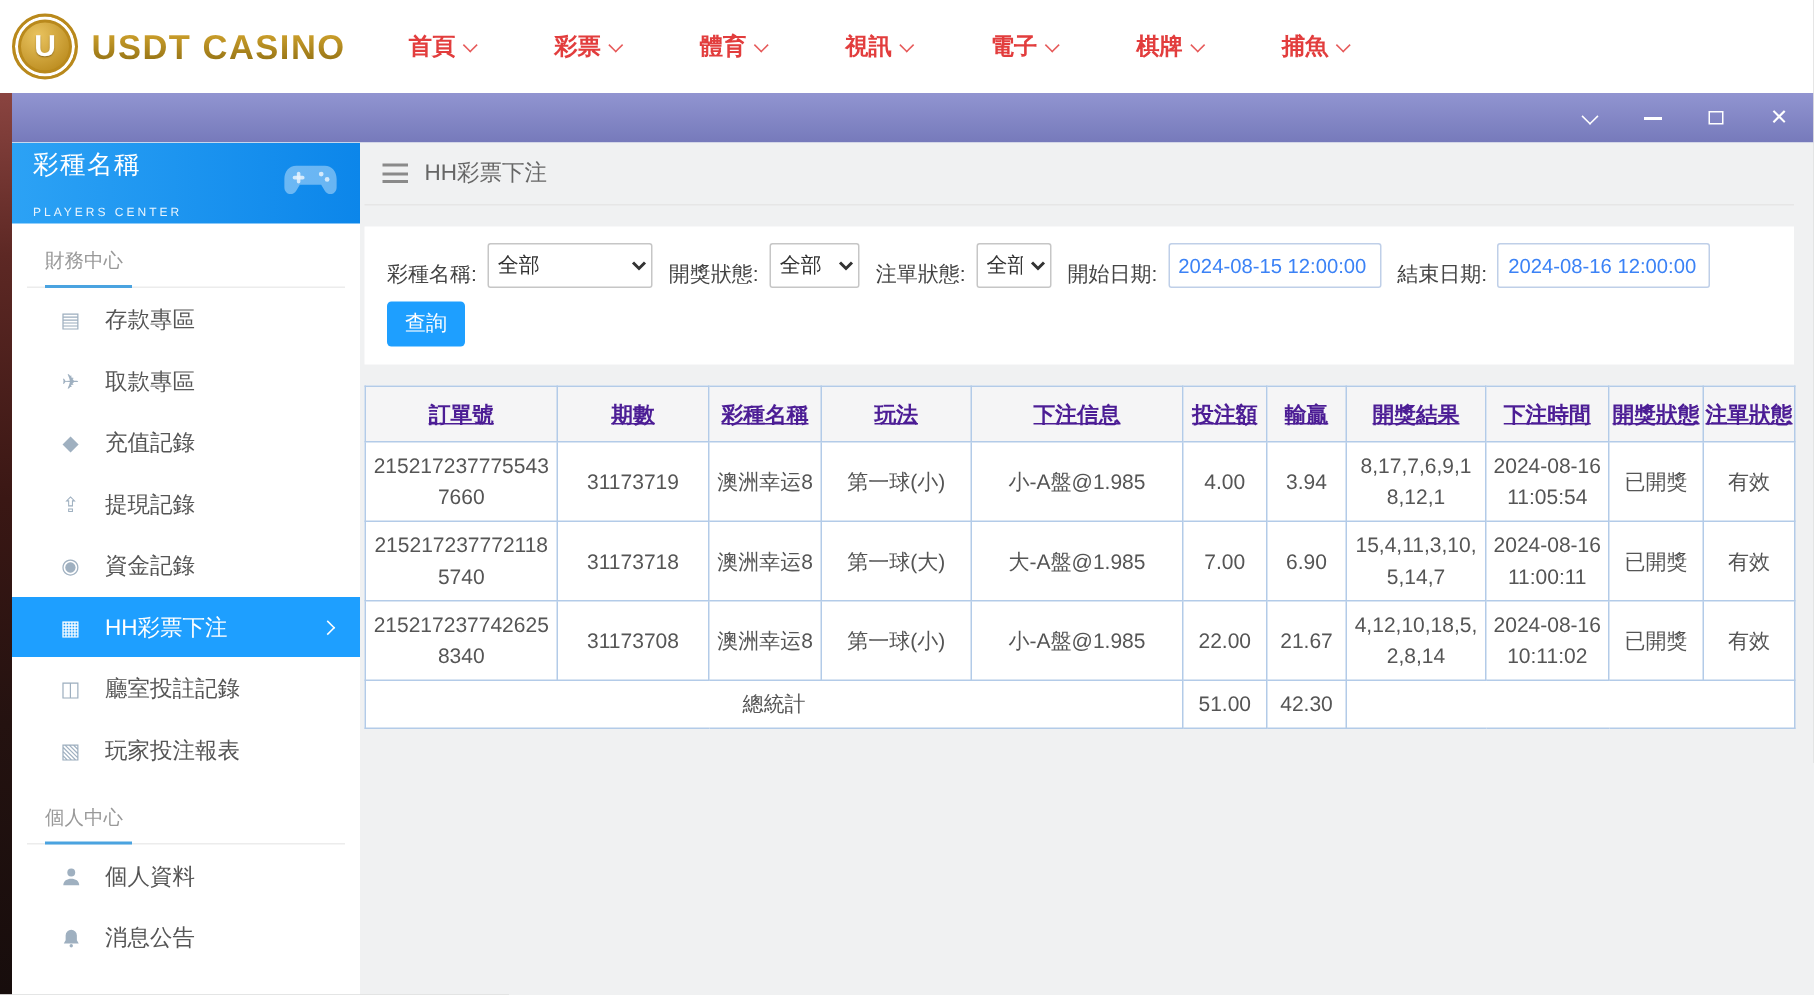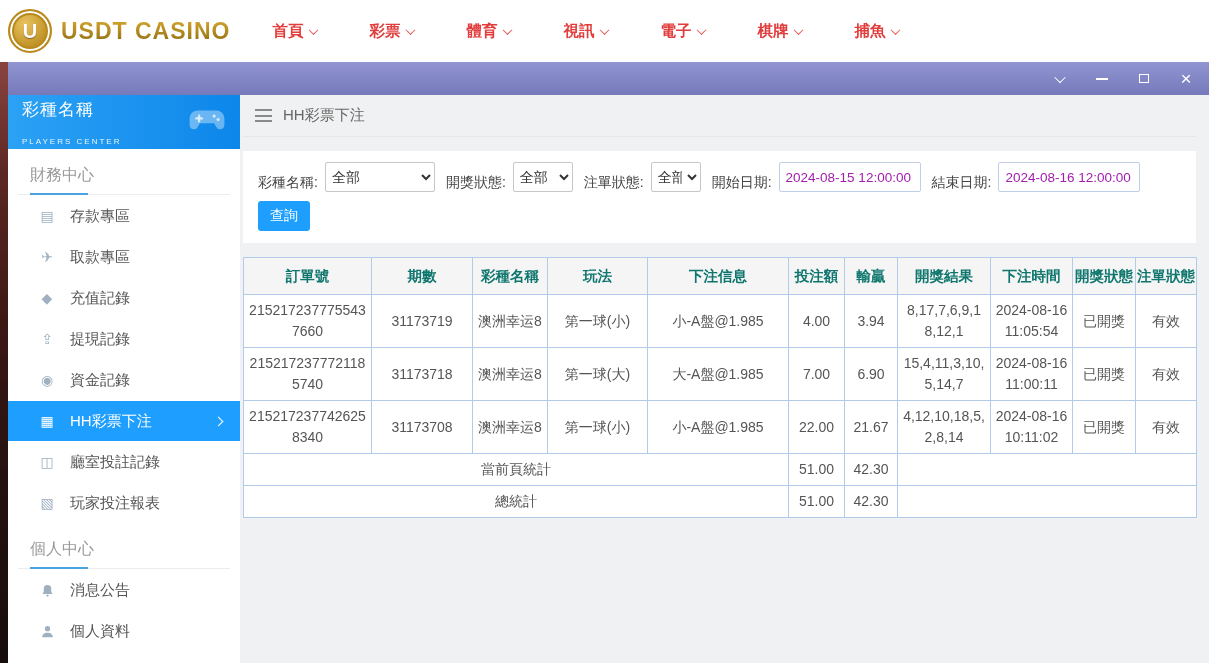--- a/index.html
+++ b/index.html
@@ -38,21 +38,21 @@
 
   .window-body { flex:1; display:flex; background:#f0f1f2; overflow:hidden; }
 
   
   .sidebar { width:232px; flex:0 0 232px; background:#fff; overflow:hidden; }
   .sidebar-header { height:54px; background:linear-gradient(90deg, var(--sb-light,#2ca2f5), var(--sb-dark,#0c86ea));
     color:#fff; display:flex; align-items:center; justify-content:space-between; padding:0 14px; }
   .sh-title { font-size:17px; letter-spacing:1px; }
   .sh-sub { font-size:8px; letter-spacing:2px; opacity:.9; margin-top:16px; }
   .sh-icon { opacity:.9; }
-  .section-label { margin:0 10px; padding:16px 12px 8px; color:#999; font-size:16px; position:relative; border-bottom:1px solid #ececec; }
+  .section-label { margin:0 10px; padding:16px 12px 8px; color:#999; font-size:13px; position:relative; border-bottom:1px solid #ececec; }
   .section-label::after { content:""; position:absolute; left:12px; bottom:-1px; width:58px; height:2px; background:#4aa3e0; }
   .side-item { height:40px; display:flex; align-items:center; gap:14px; padding-left:30px; color:#555; font-size:15px; cursor:pointer; position:relative; margin-top:1px; }
   .side-item:first-of-type { margin-top:6px; }
   .side-icon { width:18px; text-align:center; color:#9fb0c0; font-size:14px; line-height:1; display:inline-flex; justify-content:center; }
   .side-icon svg { display:block; }
   .side-item.active { background:var(--accent,#1e9fff); color:#fff; }
   .side-item.active .side-icon { color:#fff; }
   .side-chev { position:absolute; right:18px; width:7px; height:7px; border-top:1.6px solid #fff; border-right:1.6px solid #fff; transform:rotate(45deg); }
 
   
@@ -62,27 +62,27 @@
   .hamburger::after { content:""; position:absolute; left:0; right:0; top:50%; margin-top:-1px; height:2px; background:#8a8a8a; }
 
   .filter-card { background:#fff; margin-top:14px; padding:11px 15px 12px; }
   .filter-row { display:flex; align-items:center; }
   .f-group { display:flex; align-items:flex-end; gap:7px; margin-right:11px; }
   .f-label { color:#444; font-size:14px; white-space:nowrap; }
   .sel { height:30px; border:1px solid #c6c6c6; border-radius:2px; background:#fff; color:#333; font-size:14px; padding:0 2px; font-family:Liberation Serif, serif; }
   .sel-lg { width:110px; }
   .sel-md { width:60px; }
   .sel-sm { width:50px; }
-  .date-input { width:142px; height:30px; border:1px solid #bfcfe8; border-radius:2px; padding:0 6px; font-size:13.5px; color:#a21caf; font-family:inherit; }
+  .date-input { width:142px; height:30px; border:1px solid #bfcfe8; border-radius:2px; padding:0 6px; font-size:13.5px; color:#3b82f6; font-family:inherit; }
   .filter-row2 { margin-top:9px;text-decoration:underline; }
   .btn-query { width:52px; height:30px; background:var(--accent,#1e9fff); color:#fff; border:none; border-radius:3px; font-size:14px; cursor:pointer; font-family:inherit; }
 
   .table-card { margin-top:14px; background:#fff; }
   table.bets { width:100%; border-collapse:collapse; table-layout:fixed; text-align:center; }
-  table.bets th { height:37px; background:#f5f5f6; color:#0f766e; font-size:14.5px; font-weight:bold; border:1px solid var(--tborder,#b3cbe8); padding:0 1px; overflow:hidden; white-space:nowrap; }
+  table.bets th { height:37px; background:#f5f5f6; color:#4c1d95; font-size:14.5px; font-weight:bold; border:1px solid var(--tborder,#b3cbe8); padding:0 1px; overflow:hidden; white-space:nowrap;text-decoration:underline; }
   table.bets td { border:1px solid var(--tborder,#b3cbe8); color:#555; font-size:14px; padding:5px 4px; line-height:1.5; }
   tr.data-row td { height:45px; }
   td.brk { word-break:break-all; }
   tr.footer-row td { height:23px; }
 </style>
 </head>
 <body>
 
 <div class="screen">
 
@@ -191,34 +191,34 @@
               <span>廳室投註記錄</span>
             </div>
             <div class="side-item">
               <span class="side-icon">▧</span>
               <span>玩家投注報表</span>
             </div>
             <div class="section-label">個人中心</div>
             <div class="side-item">
               <span class="side-icon">
                 <svg viewBox="0 0 24 24" width="15" height="15" fill="currentColor">
+                  <circle cx="12" cy="7.5" r="4.2"></circle>
+                  <path d="M3.5 21c0-4.8 4-7 8.5-7s8.5 2.2 8.5 7z"></path>
+                </svg>
+              </span>
+              <span>個人資料</span>
+            </div>
+            <div class="side-item">
+              <span class="side-icon">
+                <svg viewBox="0 0 24 24" width="15" height="15" fill="currentColor">
                   <path d="M12 3a6 6 0 0 0-6 6v5l-2 3.5h16L18 14V9a6 6 0 0 0-6-6z"></path>
                   <circle cx="12" cy="20" r="1.8"></circle>
                 </svg>
               </span>
               <span>消息公告</span>
-            </div>
-            <div class="side-item">
-              <span class="side-icon">
-                <svg viewBox="0 0 24 24" width="15" height="15" fill="currentColor">
-                  <circle cx="12" cy="7.5" r="4.2"></circle>
-                  <path d="M3.5 21c0-4.8 4-7 8.5-7s8.5 2.2 8.5 7z"></path>
-                </svg>
-              </span>
-              <span>個人資料</span>
             </div>
           </div>
       </aside>
 
       <main class="content">
 
         <div class="breadcrumb">
           <span class="hamburger"></span>
           <span class="bc-text">HH彩票下注</span>
         </div>
@@ -321,26 +321,20 @@
                   <td>第一球(小)</td>
                   <td>小-A盤@1.985</td>
                   <td>22.00</td>
                   <td>21.67</td>
                   <td class="brk">4,12,10,18,5,2,8,14</td>
                   <td>2024-08-16 10:11:02</td>
                   <td>已開獎</td>
                   <td>有效</td>
                 </tr>
                 <tr class="footer-row">
-                  <td colspan="5">當前頁統計</td>
-                  <td>51.00</td>
-                  <td>42.30</td>
-                  <td colspan="4"></td>
-                </tr>
-                <tr class="footer-row">
                   <td colspan="5">總統計</td>
                   <td>51.00</td>
                   <td>42.30</td>
                   <td colspan="4"></td>
                 </tr>
               </tbody>
           </table>
         </div>
 
       </main>

